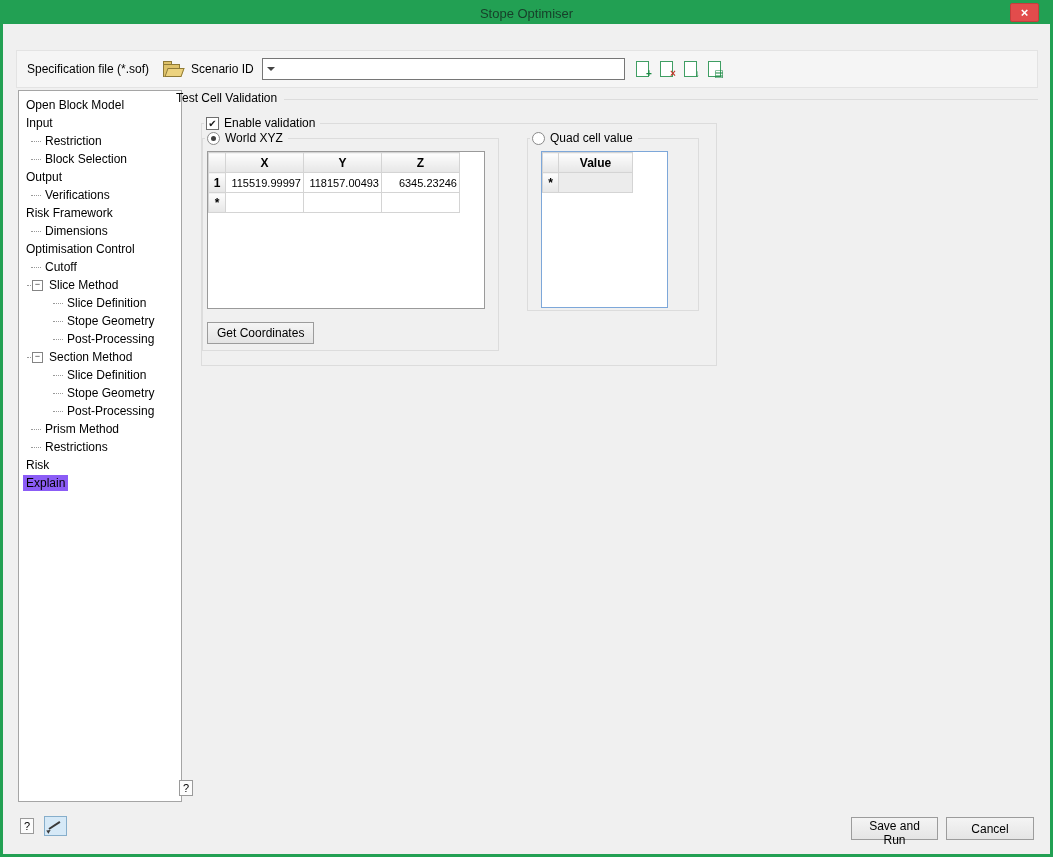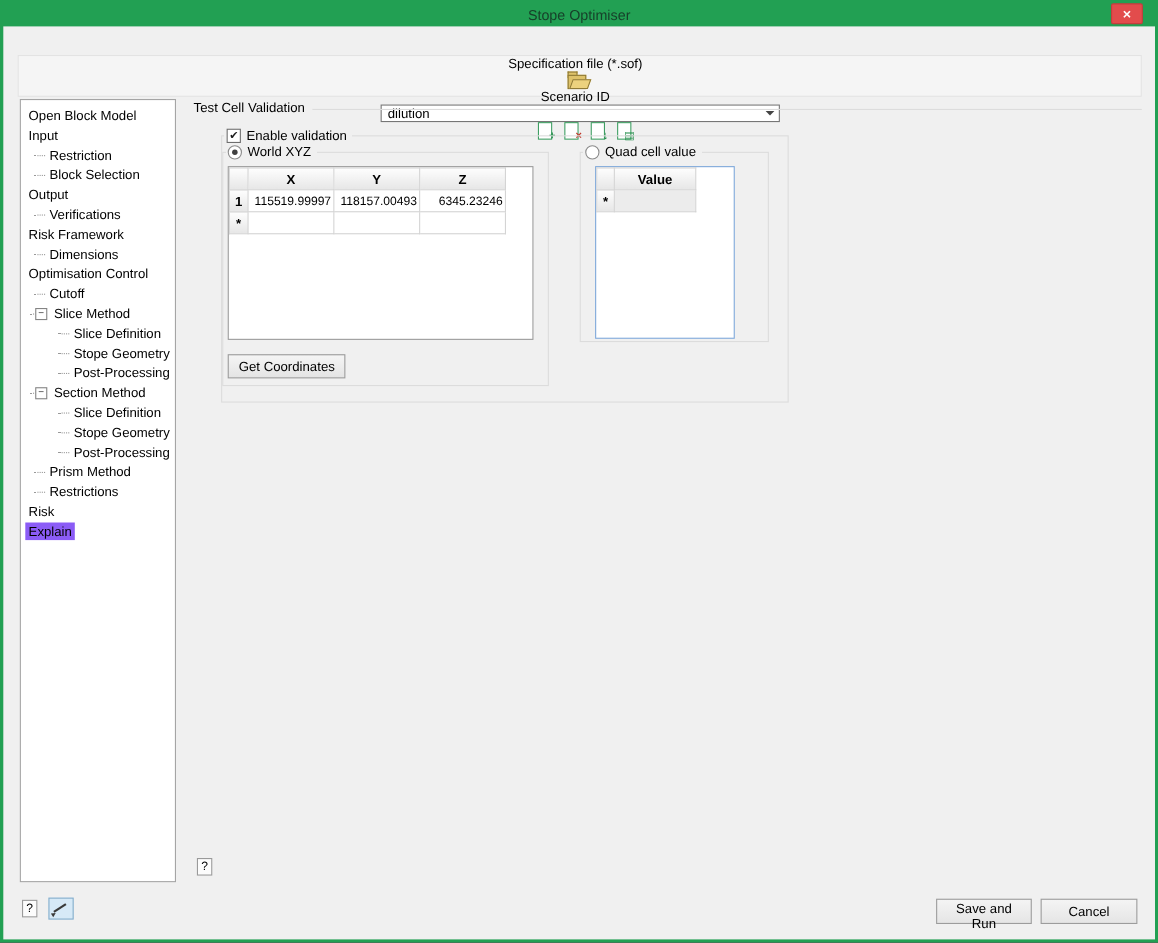--- a/index.html
+++ b/index.html
@@ -4,41 +4,41 @@
 <style>
   html,body{margin:0;padding:0;background:#4a4a4a;}
   body{font-family:"Liberation Sans","DejaVu Sans",sans-serif;font-size:12px;color:#000;}
   .window{width:1053px;height:857px;box-sizing:border-box;background:#22a053;padding:3px;position:relative;margin:0 auto;}
   .titlebar{height:21px;position:relative;display:flex;align-items:center;justify-content:center;}
   .win-title{font-size:13px;color:#17402a;}
   .close-btn{position:absolute;top:0;right:11px;width:29px;height:19px;background:#e24c4c;border:1px solid #c43d3d;border-radius:2px;color:#fff;font-size:13px;font-weight:bold;line-height:15px;text-align:center;padding:0;font-family:inherit;cursor:default;}
   .client{position:relative;background:#f0f0f0;height:830px;}
 
   
-  .toolbar{position:absolute;left:13px;top:26px;right:12px;height:38px;background:#f5f5f5;border:1px solid #e3e3e3;display:flex;align-items:center;padding:0 10px;box-sizing:border-box;flex-direction:column;}
+  .toolbar{position:absolute;left:13px;top:26px;right:12px;height:38px;background:#f5f5f5;border:1px solid #e3e3e3;display:flex;align-items:center;padding:0 10px;box-sizing:border-box;}
   .tb-label{margin-right:8px;white-space:nowrap;}
   .combo{height:22px;background:#fff;border:1px solid #767676;display:flex;align-items:center;box-sizing:border-box;}
   .combo-val{flex:1;padding:0 6px;white-space:nowrap;overflow:hidden;}
   .combo-arrow{width:16px;align-self:stretch;display:flex;align-items:center;justify-content:center;}
   .tri{width:0;height:0;border-left:4px solid transparent;border-right:4px solid transparent;border-top:4px solid #444;}
   .combo.spec{width:196px;}
   .combo.scenario{width:363px;}
   .folder-icon{width:20px;height:16px;position:relative;margin:0 8px 0 6px;display:inline-block;flex:none;}
   .folder-icon .tab{position:absolute;left:0;top:0;width:7px;height:5px;background:#dec26a;border:1px solid #8f7a36;border-bottom:none;}
   .folder-icon .back{position:absolute;left:0;top:3px;width:15px;height:11px;background:#dec26a;border:1px solid #8f7a36;}
   .folder-icon .front{position:absolute;left:3px;top:7px;width:15px;height:7px;background:#ecd27e;border:1px solid #8f7a36;transform:skewX(-20deg);}
   .scenario-icons{display:flex;gap:7px;margin-left:9px;}
   .sicon{width:17px;height:17px;position:relative;display:inline-block;cursor:default;}
   .sicon .page{position:absolute;left:2px;top:0;width:11px;height:14px;background:#fff;border:1px solid #3f9e63;}
   .sicon .mark{position:absolute;right:-1px;bottom:-1px;font-size:10px;font-weight:bold;line-height:10px;}
   .mark.green{color:#1d8a45;}
   .mark.red{color:#c0392b;}
 
   
-  .sidebar{position:absolute;left:15px;top:66px;width:142px;height:712px;background:#fff;border:1px solid #a5a5a5;box-sizing:border-box;padding-top:5px;overflow:hidden;}
+  .sidebar{position:absolute;left:15px;top:66px;width:164px;height:712px;background:#fff;border:1px solid #a5a5a5;box-sizing:border-box;padding-top:5px;overflow:hidden;}
   .ti{height:18px;display:flex;align-items:center;white-space:nowrap;cursor:default;}
   .ti .tl{padding:1px 3px;}
   .ti.l0{padding-left:4px;}
   .ti.l1{padding-left:12px;}
   .ti.l2{padding-left:34px;}
   .stub{width:10px;height:0;border-top:1px dotted #999;margin-right:1px;flex:none;}
   .expbox{width:9px;height:9px;flex:none;box-sizing:content-box;border:1px solid #848484;background:#fff;font-size:9px;line-height:7px;text-align:center;margin-right:3px;color:#333;}
   .ti.exp{padding-left:8px;}
   .ti.exp .stub{width:4px;}
   .ti.sel .tl{background:#8b5cf6;}
@@ -95,21 +95,20 @@
 
     <div class="toolbar">
       <span class="tb-label">Specification file (*.sof)</span>
       <span class="folder-icon">
         <span class="tab"></span>
         <span class="back"></span>
         <span class="front"></span>
       </span>
       <span class="tb-label">Scenario ID</span>
       <div class="combo scenario">
-        <span class="combo-val">dilution</span>
         <span class="combo-arrow">
             <span class="tri"></span>
           </span>
       </div>
       <div class="scenario-icons">
         <span class="sicon">
             <span class="page"></span>
             <span class="mark green">+</span>
           </span>
         <span class="sicon">

